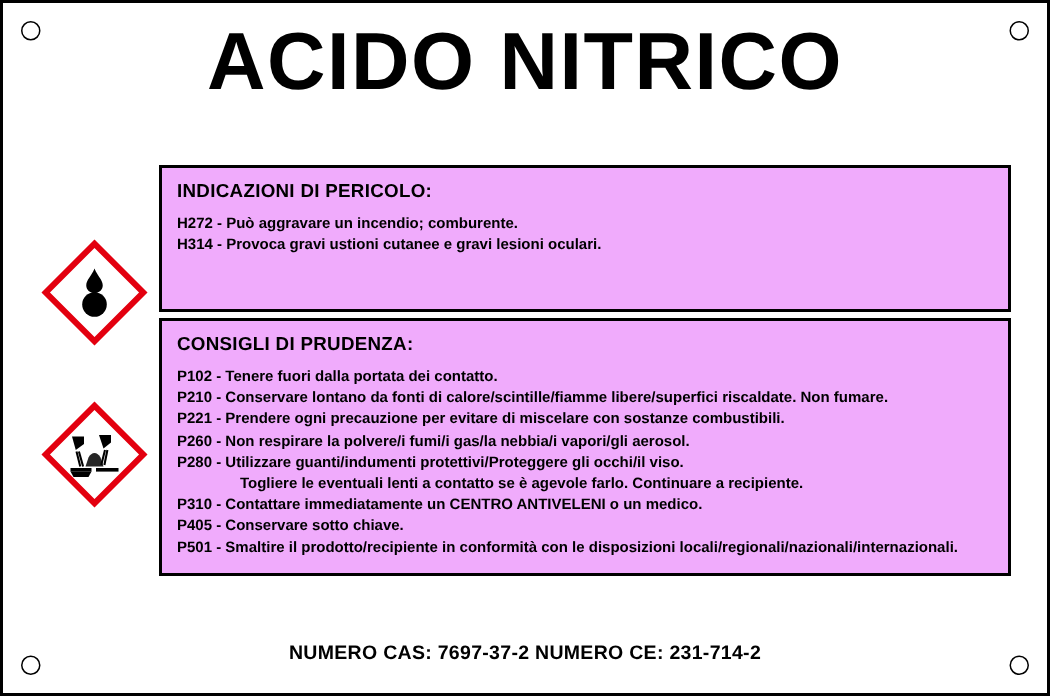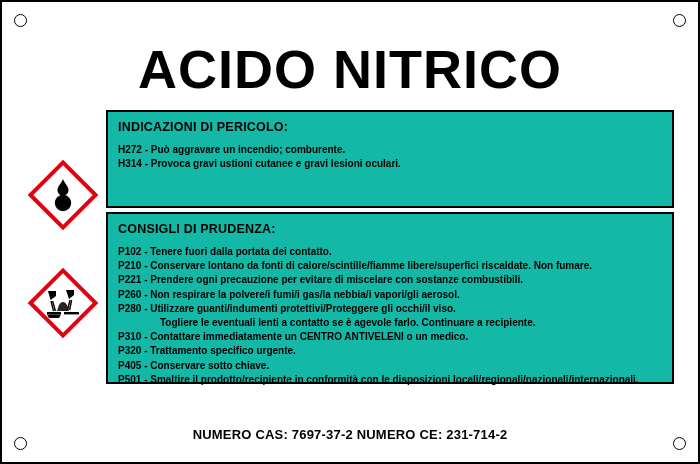--- a/index.html
+++ b/index.html
@@ -38,21 +38,20 @@
     position: absolute;
     top: 8px;
     left: 0;
     width: 100%;
     text-align: center;
     font-size: 54px;
     font-weight: bold;
     letter-spacing: 1px;
     color: #000000;
     font-family: "Liberation Sans", sans-serif;
-    margin-top: 28px;
   }
 
   
   .pictos {
     position: absolute;
     left: 28px;
     top: 160px;
     width: 72px;
   }
   .ghs {
@@ -80,21 +79,21 @@
     height: 36px;
   }
 
   
   .box {
     position: absolute;
     left: 104px;
     right: 24px;
     border: 2px solid #000000;
     box-sizing: border-box;
-    background: #14b8a6;
+    background: #f0abfc;
     padding: 8px 1px 8px 10px;
   }
   .box-hazard { top: 108px; height: 98px; }
   .box-prec   { top: 210px; height: 172px; }
 
   .box h2 {
     margin: 0 0 9px 0;
     font-size: 12.5px;
     font-weight: bold;
     letter-spacing: 0.2px;
@@ -171,20 +170,19 @@
 
   <div class="box box-prec">
     <h2>CONSIGLI DI PRUDENZA:</h2>
     <div class="stmt">P102 - Tenere fuori dalla portata dei contatto.</div>
     <div class="stmt">P210 - Conservare lontano da fonti di calore/scintille/fiamme libere/superfici riscaldate. Non fumare.</div>
     <div class="stmt">P221 - Prendere ogni precauzione per evitare di miscelare con sostanze combustibili.</div>
     <div class="stmt">P260 - Non respirare la polvere/i fumi/i gas/la nebbia/i vapori/gli aerosol.</div>
     <div class="stmt">P280 - Utilizzare guanti/indumenti protettivi/Proteggere gli occhi/il viso.</div>
     <div class="stmt indent">Togliere le eventuali lenti a contatto se è agevole farlo. Continuare a recipiente.</div>
     <div class="stmt">P310 - Contattare immediatamente un CENTRO ANTIVELENI o un medico.</div>
-    <div class="stmt">P320 - Trattamento specifico urgente.</div>
     <div class="stmt">P405 - Conservare sotto chiave.</div>
     <div class="stmt">P501 - Smaltire il prodotto/recipiente in conformità con le disposizioni locali/regionali/nazionali/internazionali.</div>
   </div>
 
   <div class="footer">NUMERO CAS: 7697-37-2  NUMERO CE: 231-714-2</div>
 
 </div>
 
 </body></html>

